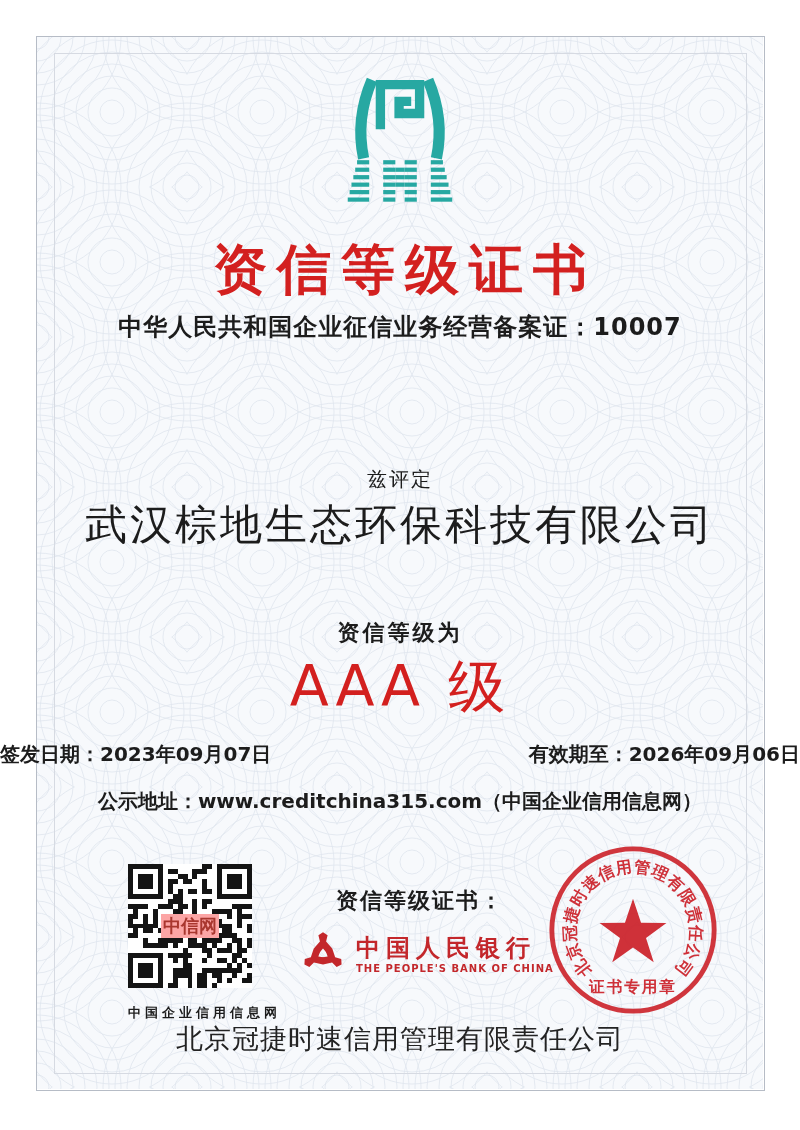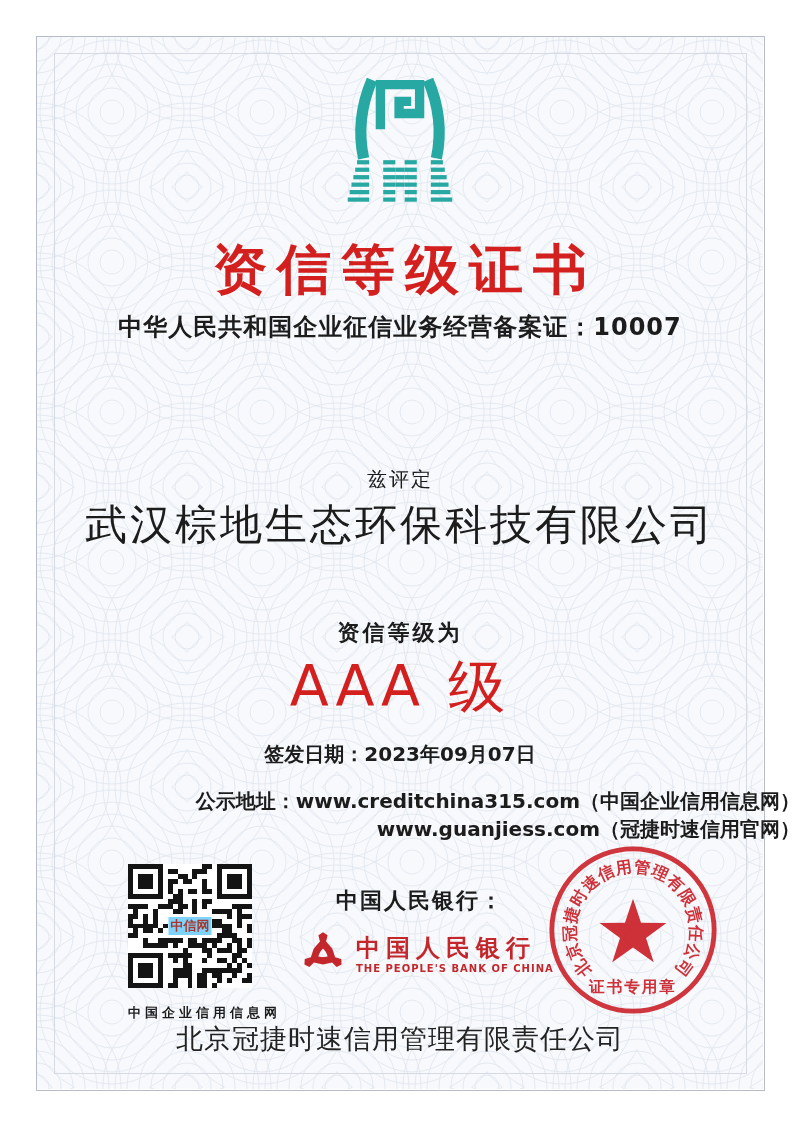--- a/index.html
+++ b/index.html
@@ -31,29 +31,29 @@
   .title{top:234px;font-size:54px;font-weight:bold;color:var(--red);letter-spacing:10px;text-indent:10px;}
   .filing{top:311px;font-size:24px;font-weight:bold;letter-spacing:1px;}
 
   .certno{top:399px;font-size:25px;font-weight:bold;font-family:"Liberation Serif","DejaVu Serif",serif;letter-spacing:1px;}
   .hereby{top:466px;font-size:20px;font-family:Liberation Sans, sans-serif;letter-spacing:2px;}
   .company{top:497px;font-size:42px;font-family:"Liberation Serif","DejaVu Serif",serif;letter-spacing:3px;}
 
   .rating-label{top:618px;font-size:22px;font-weight:bold;letter-spacing:3px;}
   .rating{top:649px;font-size:57px;font-weight:normal;color:var(--red);letter-spacing:5px;}
 
-  .dates{top:741px;display:flex;justify-content:center;gap:51px;font-size:20px;font-weight:bold;}
-  .urls{top:787px;font-size:20px;font-weight:bold;line-height:28px;text-align:right;}
+  .dates{top:741px;display:flex;justify-content:space-between;gap:51px;font-size:20px;font-weight:bold;}
+  .urls{top:787px;font-size:20px;font-weight:bold;line-height:28px;}
 
   .qr-block{left:128px;top:864px;width:124px;text-align:center;}
   .qr-box{position:relative;width:124px;height:124px;}
   .qr-box svg{width:124px;height:124px;display:block;}
   .qr-center{position:absolute;left:50%;top:50%;transform:translate(-50%,-50%);
-    background:#7dd3fc;padding:0 2px;font-family:Liberation Mono, monospace;
-    color:#a9372f;font-size:13px;font-weight:bold;white-space:nowrap;}
+    background:#fca5a5;padding:0 2px;font-family:Liberation Mono, monospace;
+    color:#a9372f;font-size:18px;font-weight:bold;white-space:nowrap;}
   .qr-caption{margin-top:16px;font-size:13px;font-weight:bold;letter-spacing:4px;
     font-family:"Liberation Serif","DejaVu Serif",serif;white-space:nowrap;}
 
   .reg-label{top:886px;left:180px;width:480px;text-align:center;font-size:22px;font-weight:bold;
     font-family:"Liberation Serif","DejaVu Serif",serif;letter-spacing:2px;}
   .pboc{top:928px;left:300px;display:flex;align-items:center;gap:10px;}
   .pboc-texts{display:flex;flex-direction:column;line-height:1.05;}
   .pboc-cn{font-size:24px;font-weight:bold;color:var(--pboc-red);letter-spacing:6px;
     font-family:"Liberation Serif","DejaVu Serif",serif;}
   .pboc-en{font-size:10px;font-weight:bold;color:var(--pboc-red);letter-spacing:1px;margin-top:3px;}
@@ -167,25 +167,25 @@
 
 
   <div class="abs centered hereby">兹评定</div>
   <div class="abs centered company">武汉棕地生态环保科技有限公司</div>
 
   <div class="abs centered rating-label">资信等级为</div>
   <div class="abs centered rating">AAA 级</div>
 
   <div class="abs centered dates">
     <span>签发日期：2023年09月07日</span>
+    <span>有效期至：2026年09月06日</span>
   </div>
 
   <div class="abs centered urls">
     <div>公示地址：www.creditchina315.com（中国企业信用信息网）</div>
-    <div>www.guanjiess.com（冠捷时速信用官网）</div>
   </div>
 
   <div class="abs qr-block">
     <div class="qr-box">
       <svg viewBox="0 0 25 25" shape-rendering="crispEdges" xmlns="http://www.w3.org/2000/svg">
           <rect x="0" y="0" width="25" height="25" fill="#ffffff"></rect>
           <rect x="0" y="0" width="7" height="7" fill="#141414"></rect>
           <rect x="1" y="1" width="5" height="5" fill="#ffffff"></rect>
           <rect x="2" y="2" width="3" height="3" fill="#141414"></rect>
           <rect x="18" y="0" width="7" height="7" fill="#141414"></rect>
@@ -382,21 +382,21 @@
           <rect x="12" y="24" width="1" height="1" fill="#141414"></rect>
           <rect x="14" y="24" width="1" height="1" fill="#141414"></rect>
           <rect x="15" y="24" width="1" height="1" fill="#141414"></rect>
           <rect x="17" y="24" width="1" height="1" fill="#141414"></rect>
         </svg>
       <span class="qr-center">中信网</span>
     </div>
     <div class="qr-caption">中国企业信用信息网</div>
   </div>
 
-  <div class="abs reg-label">中国人民银行：</div>
+  <div class="abs reg-label">资信等级证书：</div>
   <div class="abs pboc">
     <span>
       <svg width="46" height="50" viewBox="-30 -32 60 62" xmlns="http://www.w3.org/2000/svg">
         <g fill="#c3272b">
           <path d="M0,-28 l6,4 l-2,8 l8,9 l-7,6 l-5,-6 l-5,6 l-7,-6 l8,-9 l-2,-8 z"></path>
           <path d="M0,-28 l6,4 l-2,8 l8,9 l-7,6 l-5,-6 l-5,6 l-7,-6 l8,-9 l-2,-8 z" transform="rotate(120 0 0)"></path>
           <path d="M0,-28 l6,4 l-2,8 l8,9 l-7,6 l-5,-6 l-5,6 l-7,-6 l8,-9 l-2,-8 z" transform="rotate(240 0 0)"></path>
         </g>
       </svg>
     </span>

